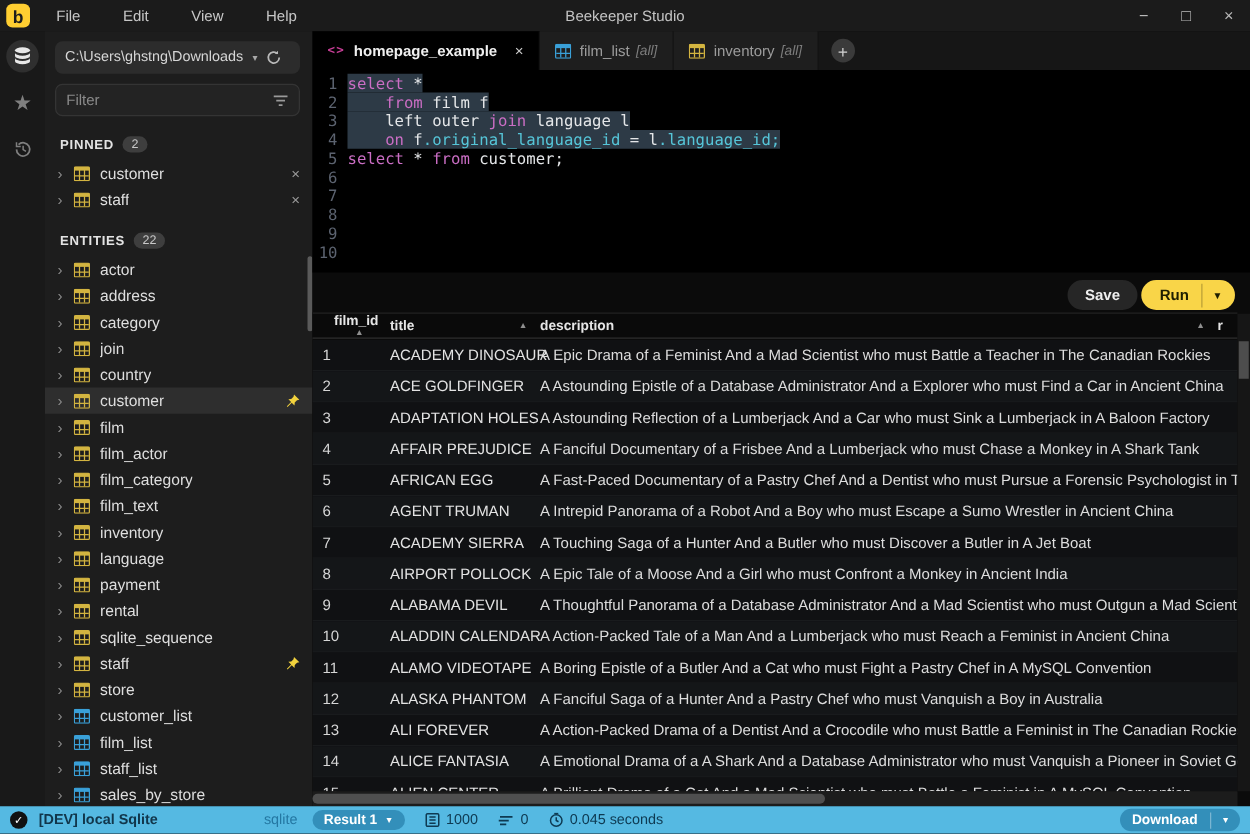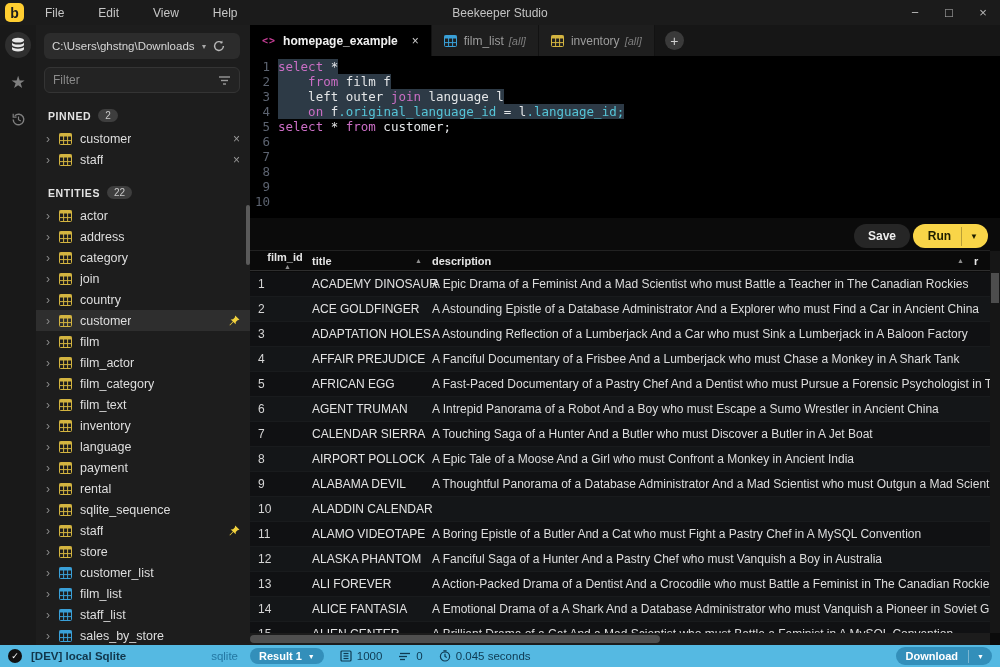--- a/index.html
+++ b/index.html
@@ -588,36 +588,37 @@
           <div class="cell-title">AFRICAN EGG</div>
           <div class="cell-desc">A Fast-Paced Documentary of a Pastry Chef And a Dentist who must Pursue a Forensic Psychologist in The Gulf of Mexico</div>
         </div>
         <div class="grid-row">
           <div class="cell-id">6</div>
           <div class="cell-title">AGENT TRUMAN</div>
           <div class="cell-desc">A Intrepid Panorama of a Robot And a Boy who must Escape a Sumo Wrestler in Ancient China</div>
         </div>
         <div class="grid-row">
           <div class="cell-id">7</div>
-          <div class="cell-title">CALENDAR SIERRA</div>
+          <div class="cell-title">ACADEMY SIERRA</div>
           <div class="cell-desc">A Touching Saga of a Hunter And a Butler who must Discover a Butler in A Jet Boat</div>
         </div>
         <div class="grid-row">
           <div class="cell-id">8</div>
           <div class="cell-title">AIRPORT POLLOCK</div>
           <div class="cell-desc">A Epic Tale of a Moose And a Girl who must Confront a Monkey in Ancient India</div>
         </div>
         <div class="grid-row">
           <div class="cell-id">9</div>
           <div class="cell-title">ALABAMA DEVIL</div>
           <div class="cell-desc">A Thoughtful Panorama of a Database Administrator And a Mad Scientist who must Outgun a Mad Scientist in A Jet Boat</div>
         </div>
         <div class="grid-row">
           <div class="cell-id">10</div>
           <div class="cell-title">ALADDIN CALENDAR</div>
+          <div class="cell-desc">A Action-Packed Tale of a Man And a Lumberjack who must Reach a Feminist in Ancient China</div>
         </div>
         <div class="grid-row">
           <div class="cell-id">11</div>
           <div class="cell-title">ALAMO VIDEOTAPE</div>
           <div class="cell-desc">A Boring Epistle of a Butler And a Cat who must Fight a Pastry Chef in A MySQL Convention</div>
         </div>
         <div class="grid-row">
           <div class="cell-id">12</div>
           <div class="cell-title">ALASKA PHANTOM</div>
           <div class="cell-desc">A Fanciful Saga of a Hunter And a Pastry Chef who must Vanquish a Boy in Australia</div>

